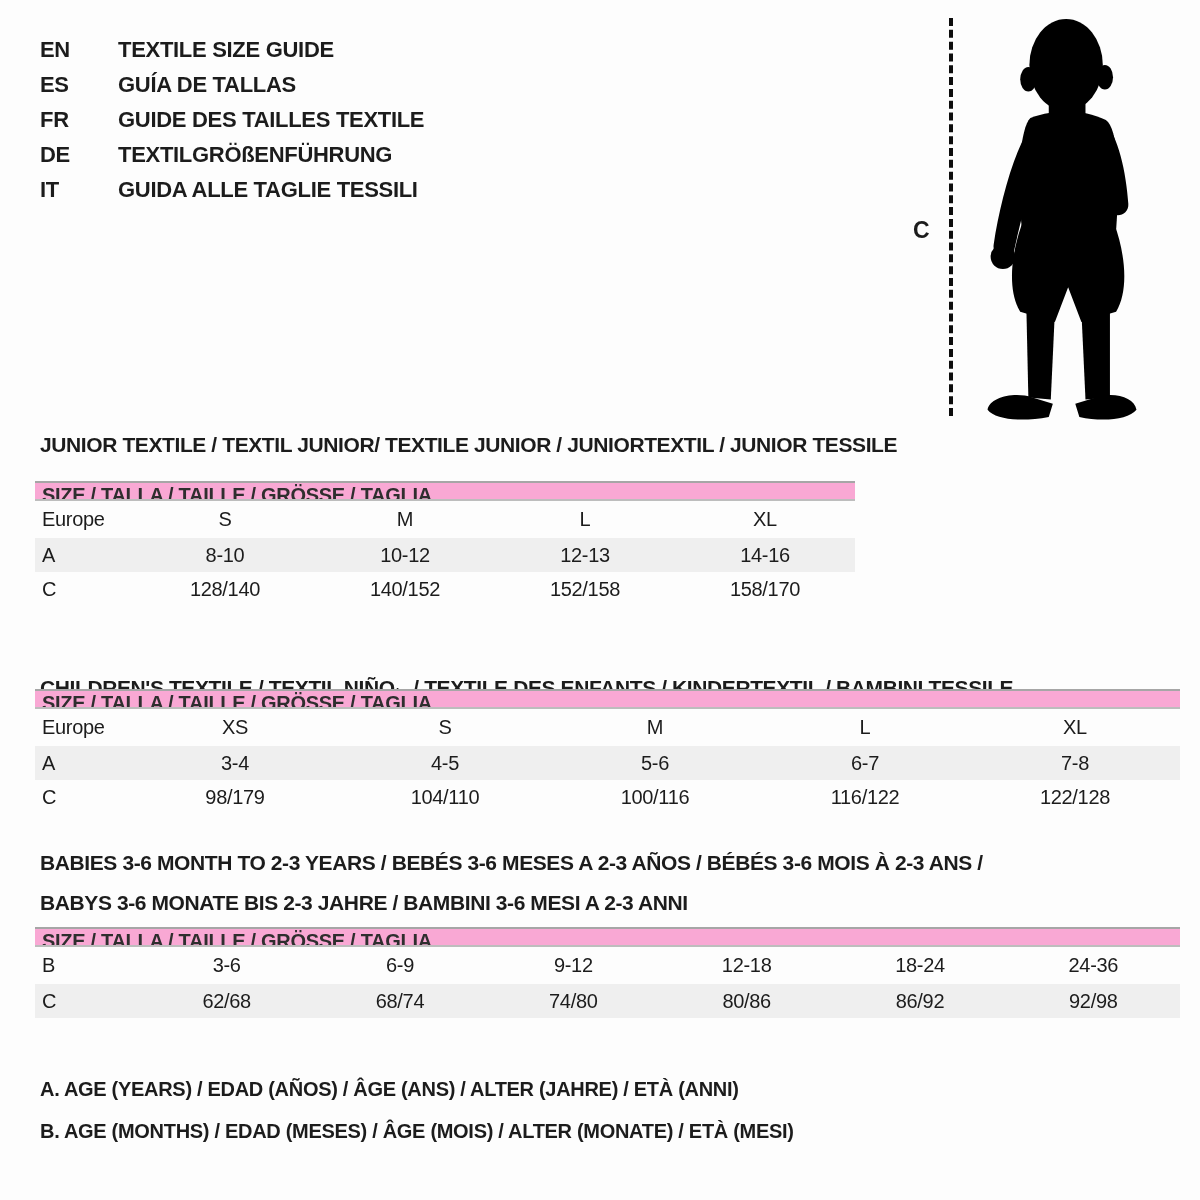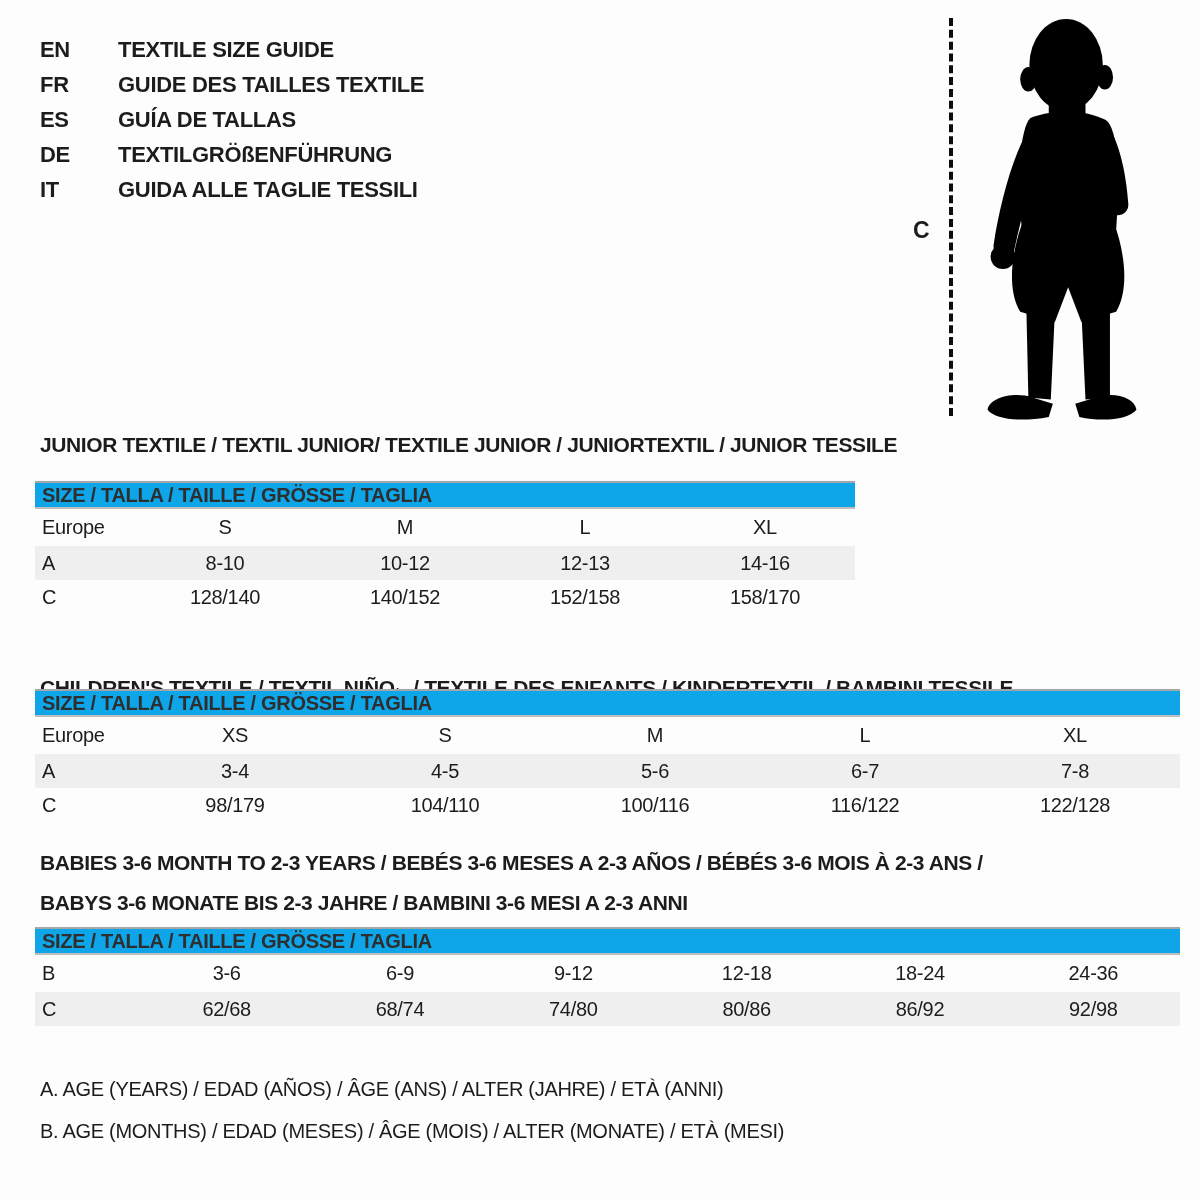--- a/index.html
+++ b/index.html
@@ -22,54 +22,54 @@
   .baby-svg{position:absolute;left:58px;top:2px;width:196px;height:408px;}
   
   .sec-title{position:absolute;left:40px;font-size:21px;font-weight:bold;
     letter-spacing:-0.4px;white-space:nowrap;}
   .sec-title .subA{font-size:14px;vertical-align:-4px;font-weight:bold;}
   .babies-title{line-height:40px;}
   
   .size-table{position:absolute;left:35px;box-sizing:border-box;}
   .t1{width:820px;}
   .t2,.t3{width:1145px;}
-  .thead{background:#0ea5e9;height:28px;line-height:25px;box-sizing:border-box;
+  .thead{background:#f9a8d4;height:20px;line-height:25px;box-sizing:border-box;
     border-top:2px solid #a6a6a6;border-bottom:2px solid #bdbdbd;
     padding-left:7px;font-size:20px;font-weight:bold;color:#2e2e2e;
     letter-spacing:-0.3px;white-space:nowrap;overflow:hidden;}
   .trow{display:grid;height:34px;align-items:center;font-size:20px;font-weight:normal;}
   .trow.first{height:37px;}
   .t1 .trow{grid-template-columns:100px repeat(4,1fr);}
   .t2 .trow{grid-template-columns:95px repeat(5,1fr);}
   .t3 .trow{grid-template-columns:105px repeat(6,1fr);}
   .trow .c0{text-align:left;padding-left:7px;letter-spacing:-0.3px;}
   .trow .cc{text-align:center;letter-spacing:-0.3px;}
   .trow.shaded{background:#efefef;}
   
   .legend{position:absolute;left:40px;top:1068px;}
-  .legend-line{height:42px;line-height:42px;font-size:20px;font-weight:normal;
+  .legend-line{height:42px;line-height:42px;font-size:20px;font-weight:bold;
     letter-spacing:-0.3px;white-space:nowrap;}
 </style>
 </head>
 <body>
 
 <div id="canvas">
 
   <div class="lang-list">
     <div class="lang-row">
       <span class="lang-code">EN</span>
       <span class="lang-label">TEXTILE SIZE GUIDE</span>
     </div>
     <div class="lang-row">
+      <span class="lang-code">ES</span>
+      <span class="lang-label">GUÍA DE TALLAS</span>
+    </div>
+    <div class="lang-row">
       <span class="lang-code">FR</span>
       <span class="lang-label">GUIDE DES TAILLES TEXTILE</span>
-    </div>
-    <div class="lang-row">
-      <span class="lang-code">ES</span>
-      <span class="lang-label">GUÍA DE TALLAS</span>
     </div>
     <div class="lang-row">
       <span class="lang-code">DE</span>
       <span class="lang-label">TEXTILGRÖßENFÜHRUNG</span>
     </div>
     <div class="lang-row">
       <span class="lang-code">IT</span>
       <span class="lang-label">GUIDA ALLE TAGLIE TESSILI</span>
     </div>
   </div>

